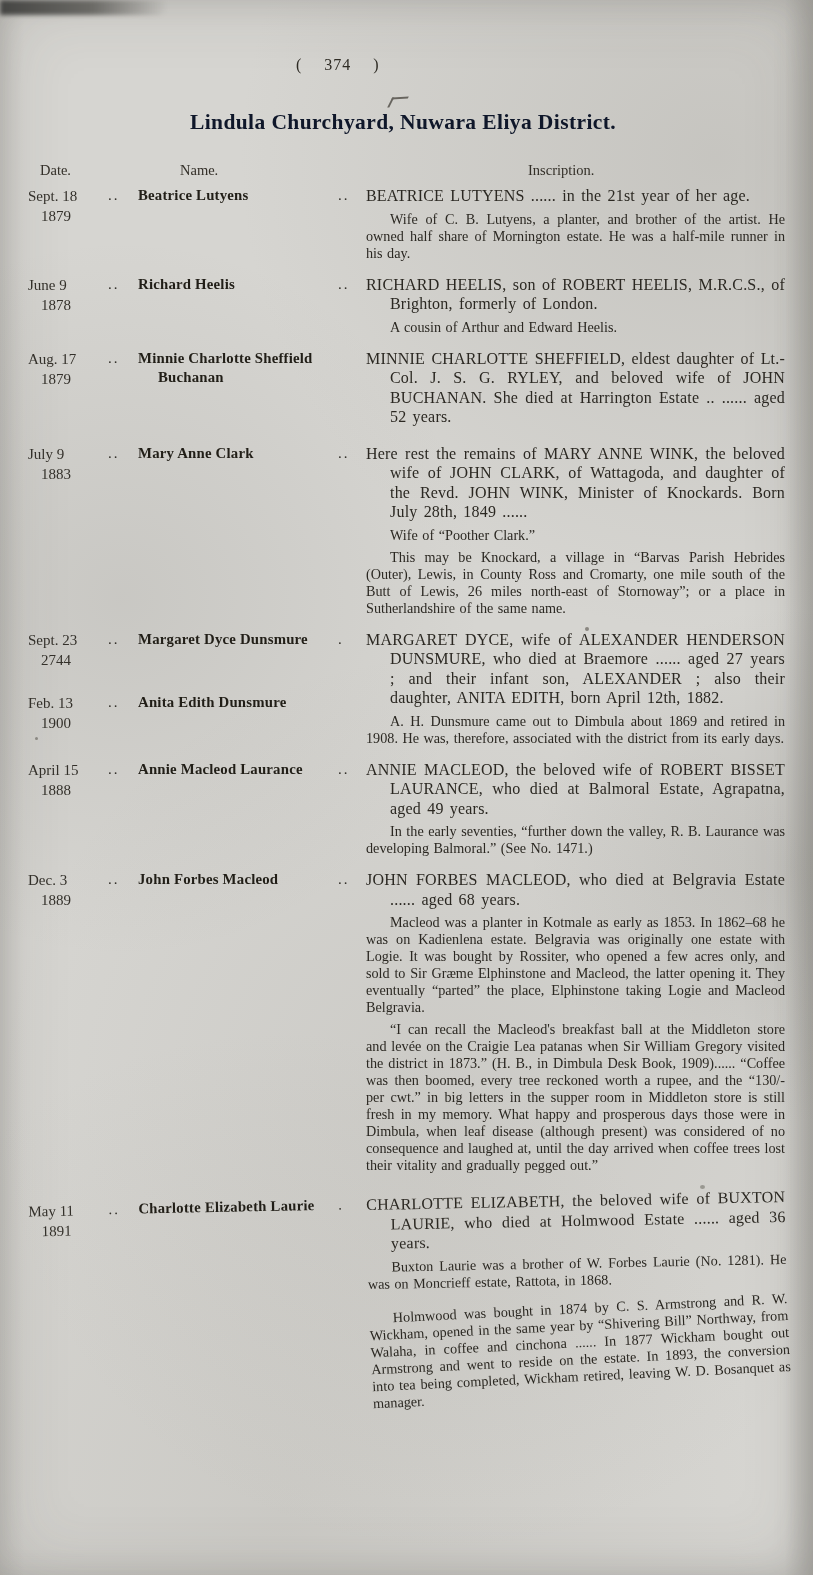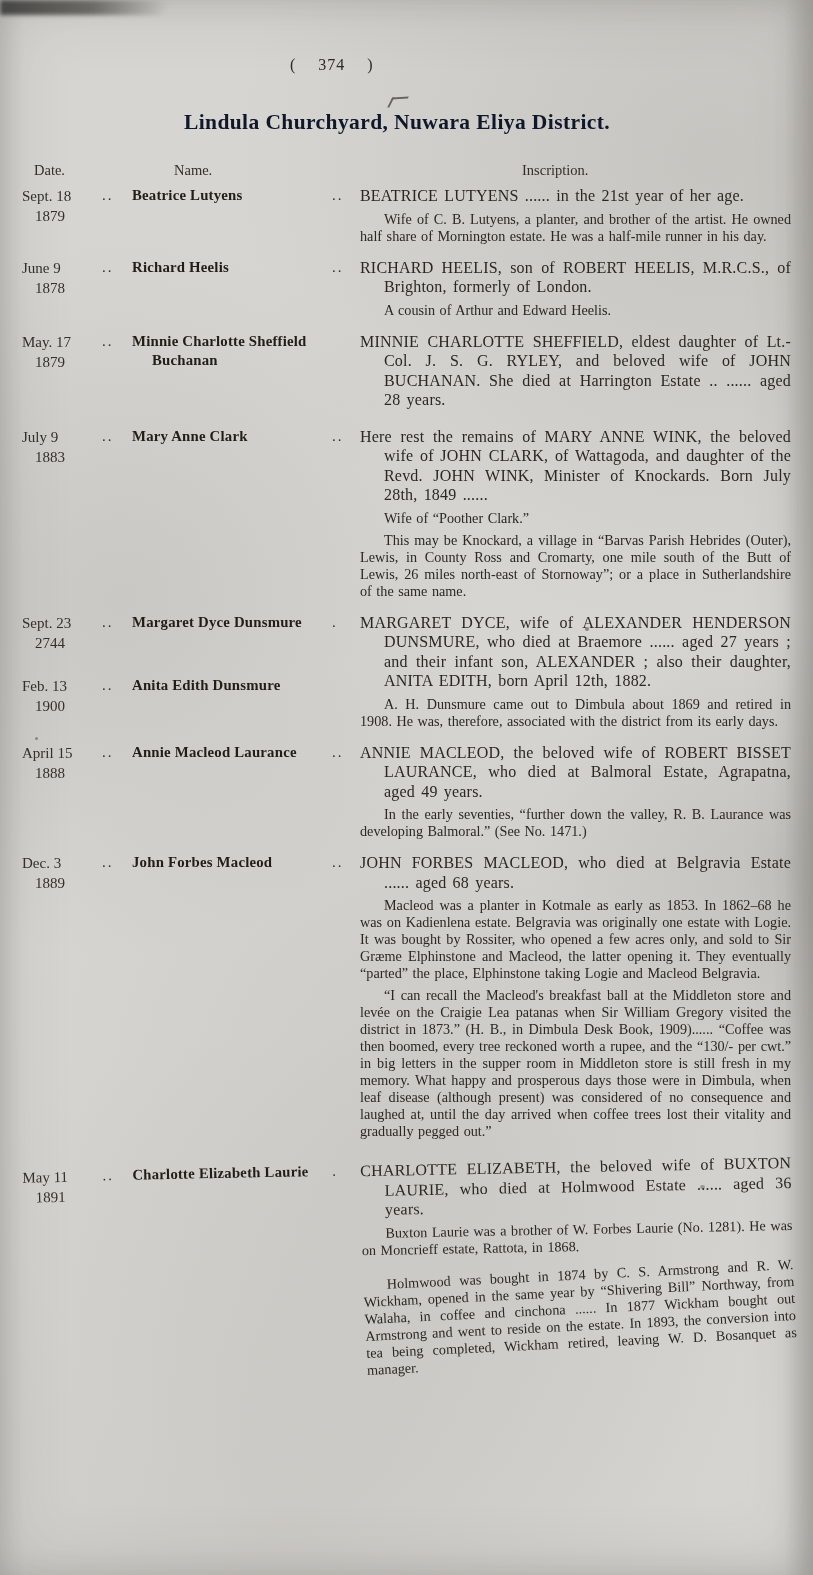--- a/index.html
+++ b/index.html
@@ -10,21 +10,21 @@
     background-color:#d6d5d1;
     background-image:
       radial-gradient(circle at 88% 10%, rgba(168,166,160,0.35) 0, rgba(168,166,160,0) 30%),
       radial-gradient(circle at 15% 38%, rgba(120,118,112,0.14) 0, rgba(120,118,112,0) 30%),
       radial-gradient(circle at 55% 70%, rgba(128,125,118,0.12) 0, rgba(128,125,118,0) 38%),
       radial-gradient(circle at 35% 96%, rgba(178,176,170,0.30) 0, rgba(178,176,170,0) 30%),
       radial-gradient(circle at 97% 55%, rgba(110,108,102,0.18) 0, rgba(110,108,102,0) 22%),
       linear-gradient(90deg, rgba(92,90,84,0.12) 0%, rgba(92,90,84,0) 3%, rgba(92,90,84,0) 96.5%, rgba(92,90,84,0.20) 100%);
   }
   .page {
-    position:absolute; inset:0; padding:0 22px; box-sizing:border-box;
+    position:absolute; inset:0; padding:0 28px; box-sizing:border-box;
     box-shadow: inset 0 0 70px rgba(70,68,62,0.18), inset -14px 0 28px rgba(70,68,62,0.14);
   }
   .smudge {
     position:absolute; left:0; top:0; width:168px; height:15px;
     background:linear-gradient(90deg, #454543 0%, #6b6a66 55%, rgba(107,106,102,0) 100%);
     filter:blur(2px); border-bottom-right-radius:10px;
   }
   .speck { position:absolute; background:#55524a; border-radius:50%; }
   .speck.s1 { left:35px; top:737px; width:3px; height:3px; opacity:.55; }
   .speck.s2 { left:585px; top:627px; width:4px; height:4px; opacity:.6; }
@@ -128,30 +128,30 @@
     <div class="insc">
           <p class="ip">RICHARD HEELIS, son of ROBERT HEELIS, M.R.C.S., of Brighton, formerly of London.</p>
           <p class="np">A cousin of Arthur and Edward Heelis.</p>
         </div>
   </div>
 
   <div class="entry">
     <div class="left">
           <div class="person">
             <div class="date">
-              <div class="dl">May. 17</div>
+              <div class="dl">Aug. 17</div>
               <div class="dl yr">1879</div>
             </div>
             <div class="sep">..</div>
             <div class="pname">Minnie Charlotte Sheffield Buchanan</div>
             <div class="sep sep2"></div>
           </div>
         </div>
     <div class="insc">
-          <p class="ip">MINNIE CHARLOTTE SHEFFIELD, eldest daughter of Lt.-Col. J. S. G. RYLEY, and beloved wife of JOHN BUCHANAN.  She died at Harrington Estate .. ...... aged 28 years.</p>
+          <p class="ip">MINNIE CHARLOTTE SHEFFIELD, eldest daughter of Lt.-Col. J. S. G. RYLEY, and beloved wife of JOHN BUCHANAN.  She died at Harrington Estate .. ...... aged 52 years.</p>
         </div>
   </div>
 
   <div class="entry">
     <div class="left">
           <div class="person">
             <div class="date">
               <div class="dl">July 9</div>
               <div class="dl yr">1883</div>
             </div>

